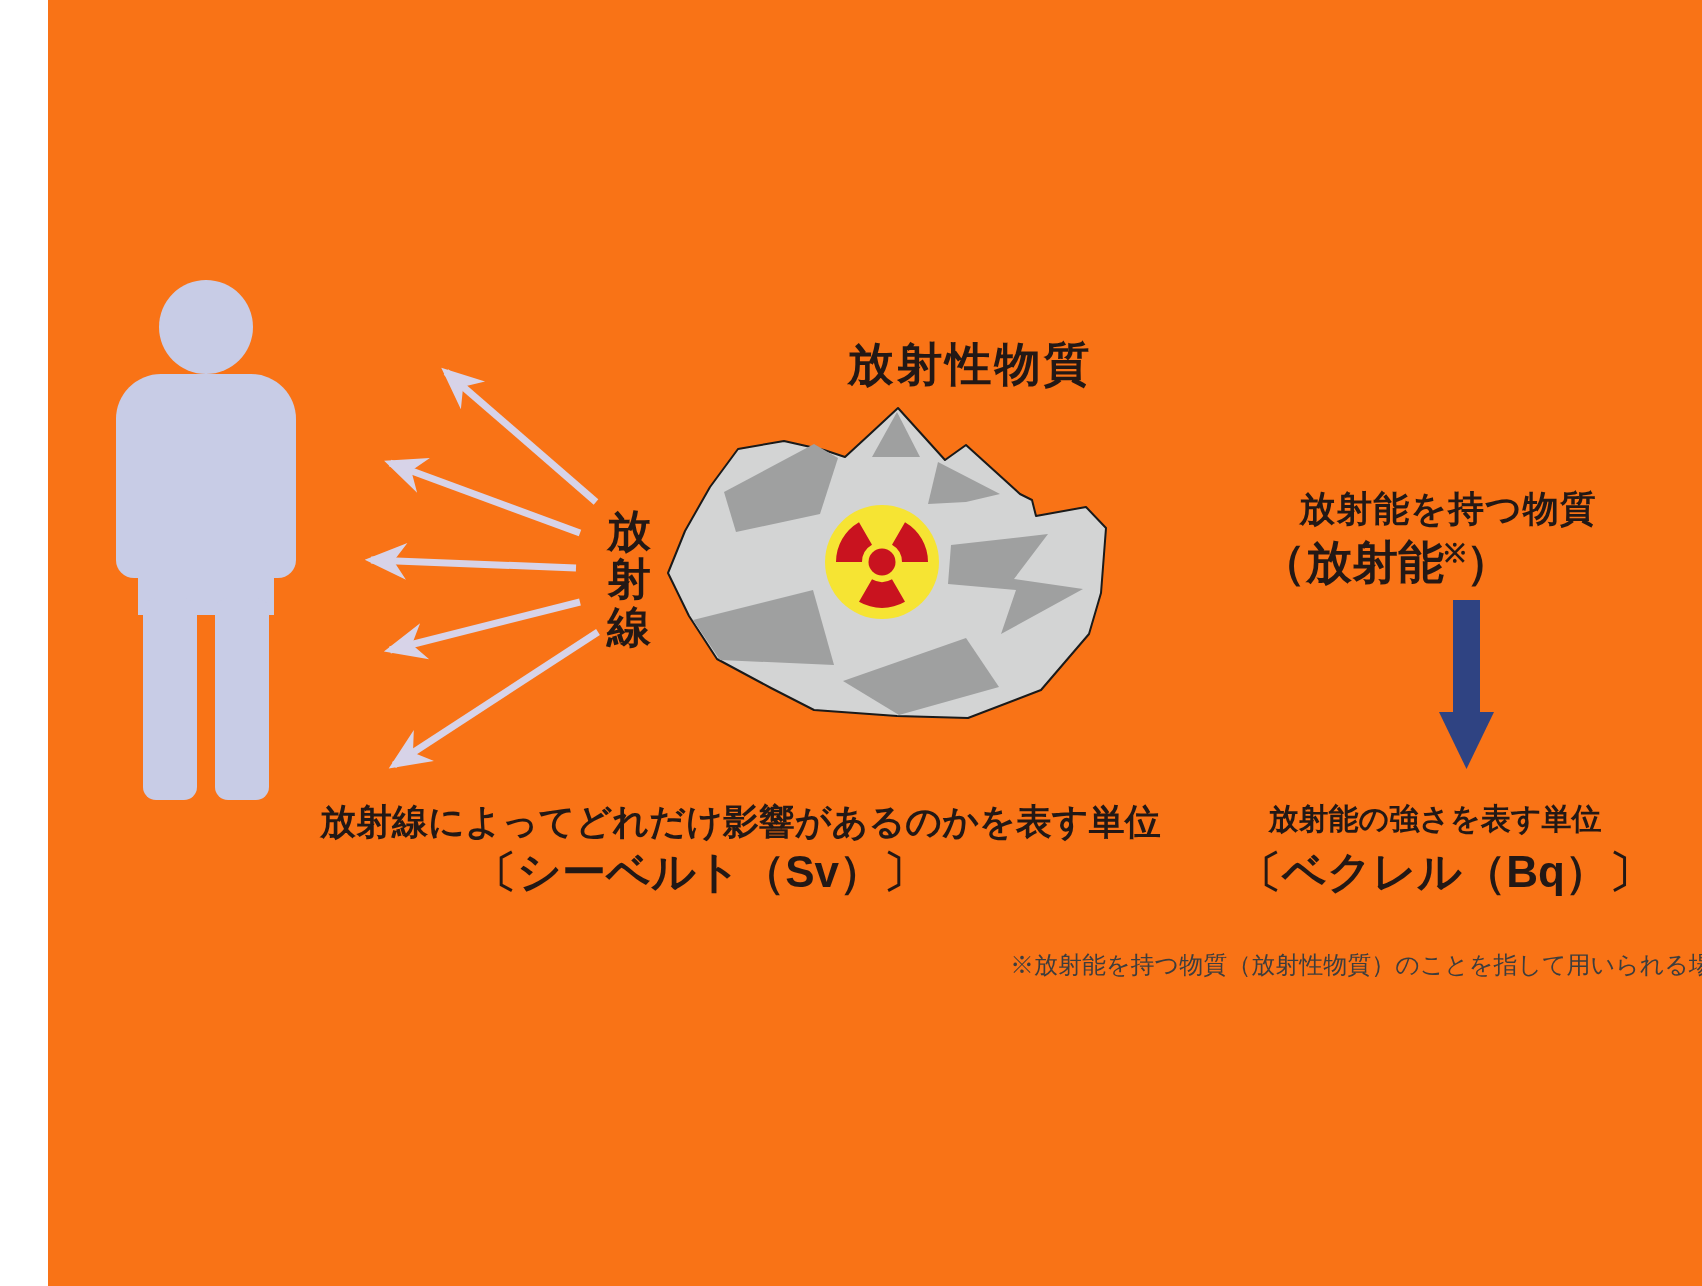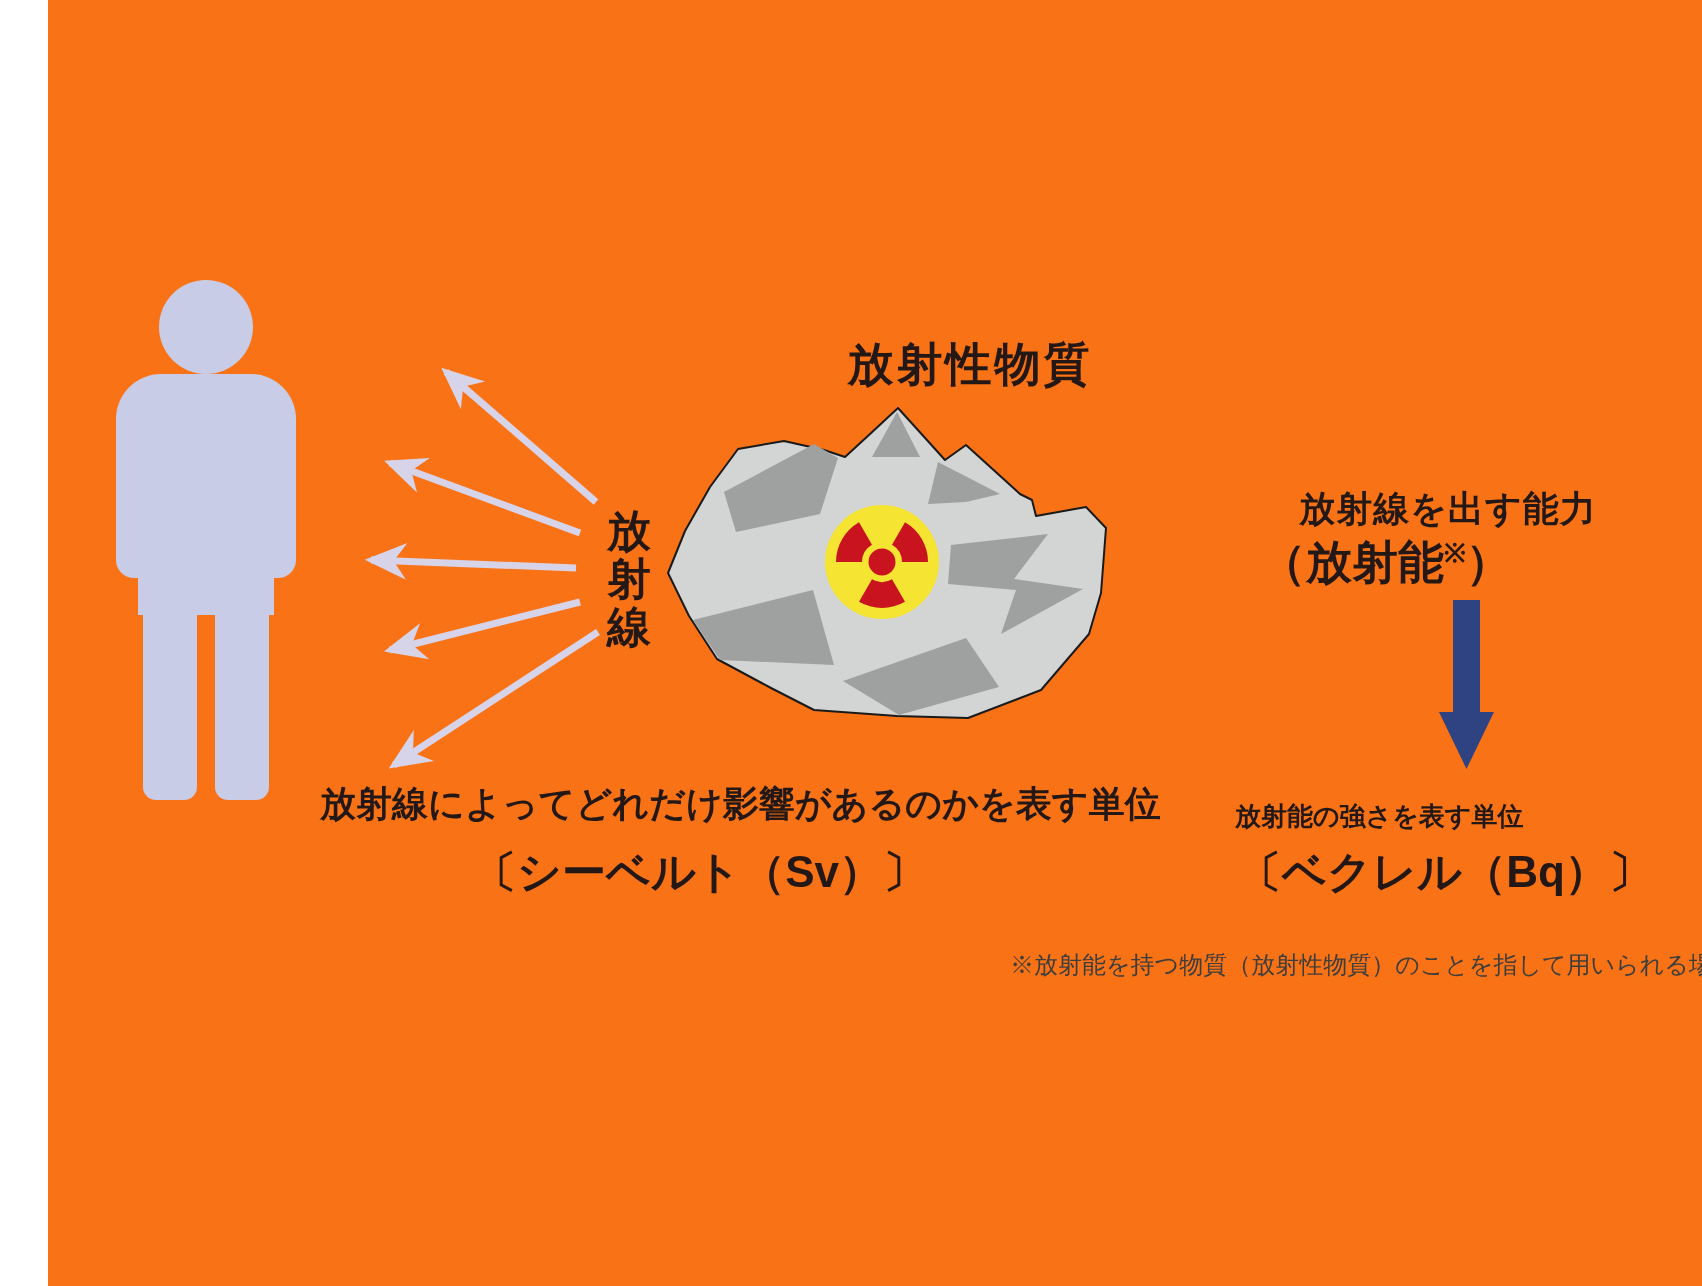--- a/index.html
+++ b/index.html
@@ -23,23 +23,23 @@
     font-size:46px;letter-spacing:3px;text-align:center;
   }
   .vert{
     left:555px;top:507px;width:48px;
     font-size:44px;line-height:1.09;
     text-align:right;white-space:normal;word-break:break-all;
   }
   .right1{left:1200px;top:485px;width:400px;font-size:36px;letter-spacing:1px;text-align:center;}
   .right2{left:1212px;top:532px;width:400px;font-size:46px;text-align:left;}
   .refmark{font-size:26px;vertical-align:16px;}
-  .bl1{left:272px;top:780px;width:806px;font-size:36px;text-align:center;}
+  .bl1{left:272px;top:798px;width:806px;font-size:36px;text-align:center;}
   .bl2{left:252px;top:843px;width:800px;font-size:44px;text-align:center;}
-  .br1{left:1187px;top:799px;width:400px;font-size:26px;text-align:left;}
+  .br1{left:1187px;top:799px;width:400px;font-size:30px;text-align:center;}
   .br2{left:1190px;top:843px;width:400px;font-size:44px;}
   .footnote{
     left:962px;top:949px;
     font-size:24px;font-weight:normal;color:#3d3d3d;letter-spacing:0px;
   }
 </style>
 </head>
 <body>
 
 <div id="stage">
@@ -96,21 +96,21 @@
     <g fill="#2f4382">
       <rect x="1405" y="600" width="27" height="118"></rect>
       <polygon points="1391,712 1446,712 1418.5,769"></polygon>
     </g>
   </svg>
 
   <div class="txt title">放射性物質</div>
 
   <div class="txt vert">放射線</div>
 
-  <div class="txt right1">放射線を出す能力</div>
+  <div class="txt right1">放射能を持つ物質</div>
 
   <div class="txt right2">
     <span>（放射能</span><span class="refmark">※</span><span>）</span>
   </div>
 
   <div class="txt bl1">放射線によってどれだけ影響があるのかを表す単位</div>
   <div class="txt bl2">〔シーベルト（Sv）〕</div>
 
   <div class="txt br1">放射能の強さを表す単位</div>
   <div class="txt br2">〔ベクレル（Bq）〕</div>

